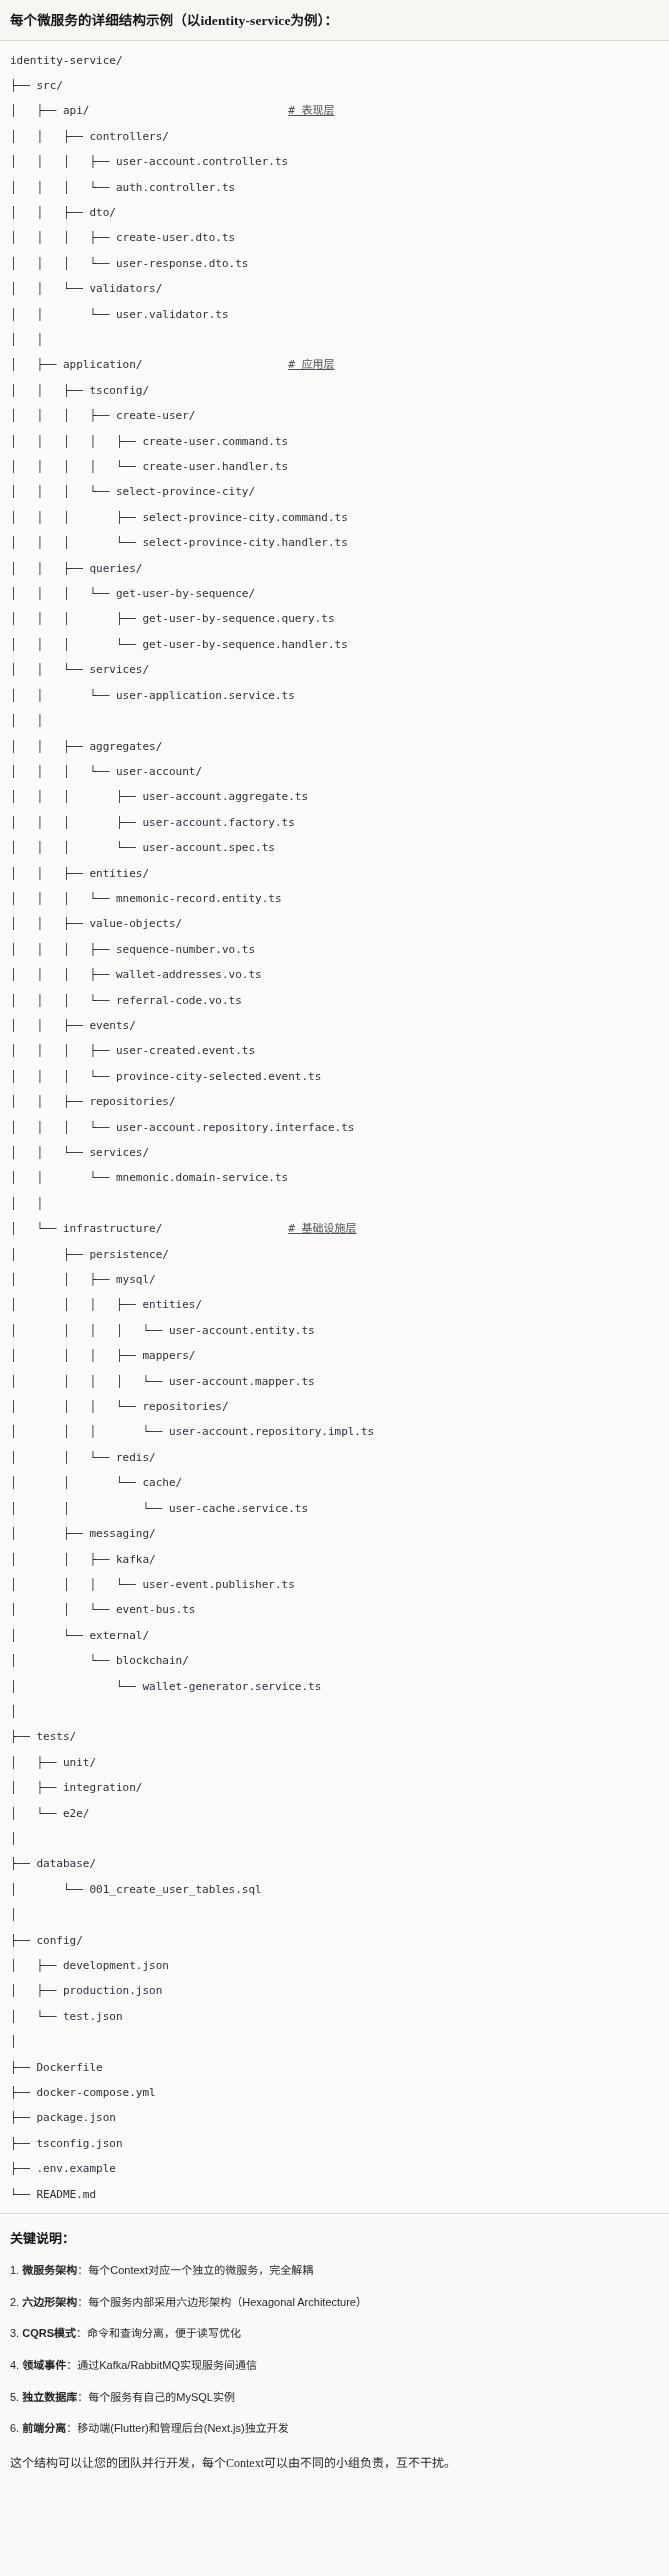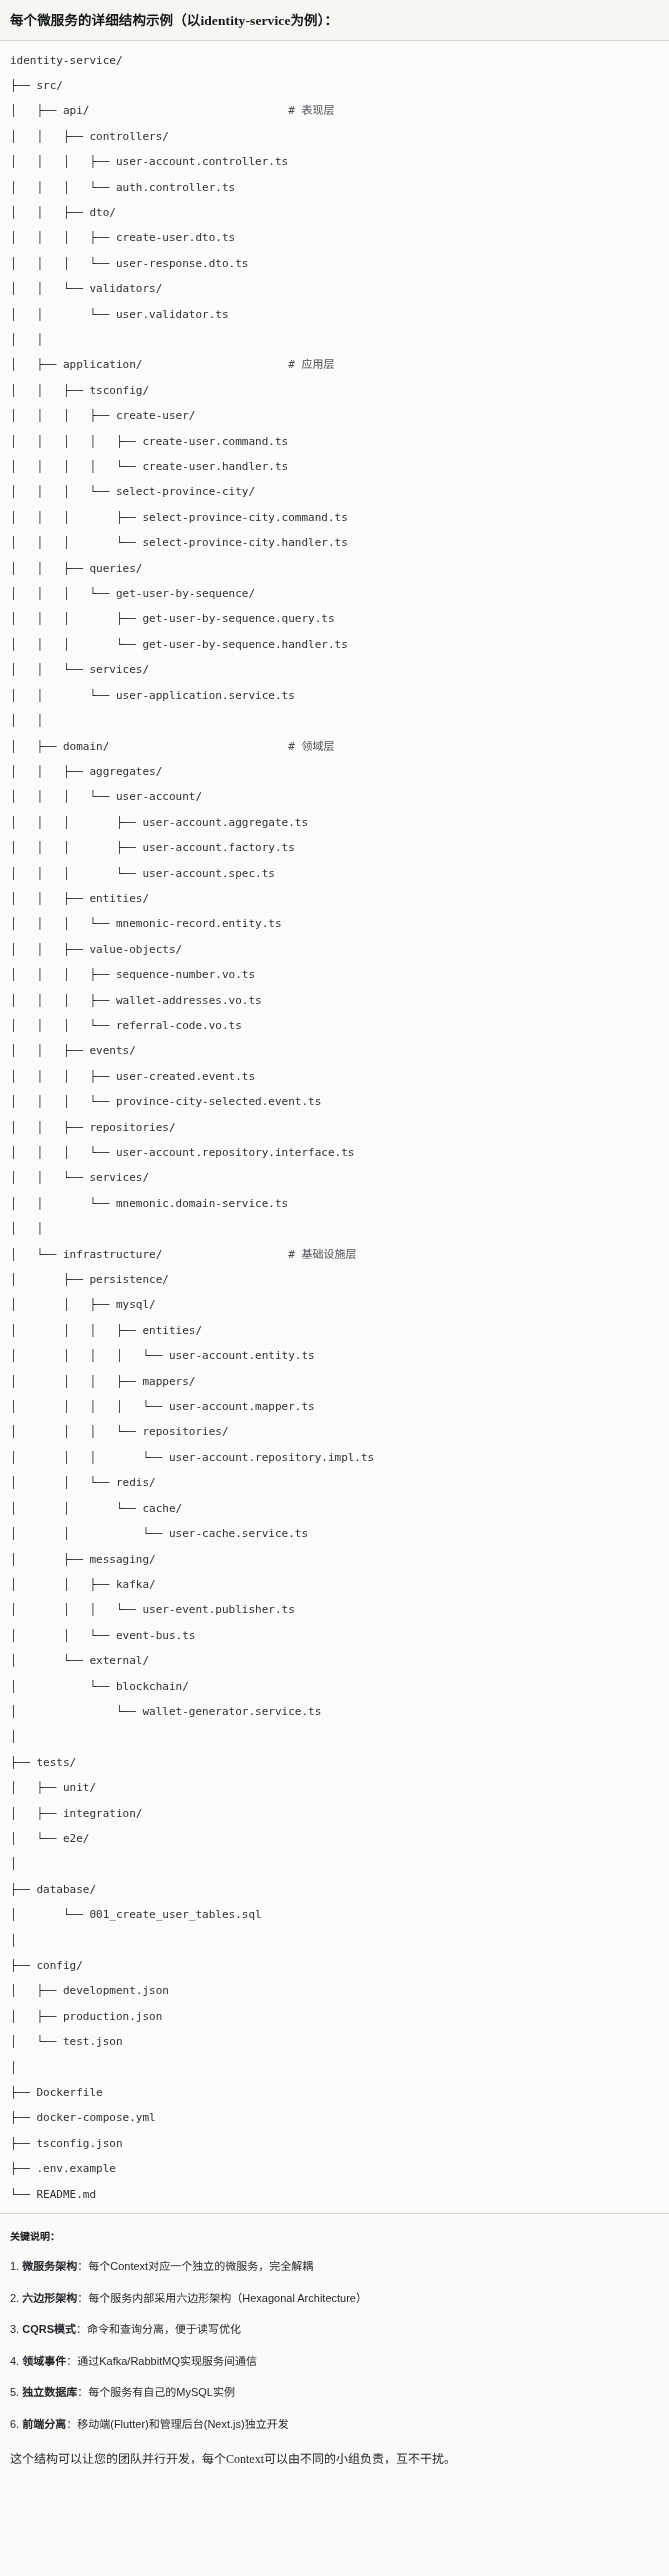--- a/index.html
+++ b/index.html
@@ -54,31 +54,31 @@
   .tree {
     font-family: "DejaVu Sans Mono", "Liberation Mono", monospace;
     font-size: 11px;
     line-height: 12.7px;
     color: #2b3038;
     white-space: pre;
     margin: 0;
     tab-size: 4;
   }
   .tree .row { display: block; white-space: pre; }
-  .tree .cmt { color: #4a5058; }
+  .tree .cmt { color: #4a5058; text-decoration: underline; }
 
   
   .notes-band {
     padding: 0 10px;
     background: #fbfaf8;
   }
   .notes-title {
     font-family: "Liberation Serif", "DejaVu Serif", serif;
     font-weight: bold;
-    font-size: 10px;
+    font-size: 13px;
     color: #14171a;
     margin: 17px 0 0 0;
     line-height: 1.35;
   }
   .note-item {
     font-family: Liberation Sans, sans-serif;
     font-size: 11px;
     line-height: 1.45;
     color: #1f2328;
     margin: 15.6px 0 0 0;
@@ -129,21 +129,20 @@
 <span class="row">│   │   │   └── select-province-city/</span>
 <span class="row">│   │   │       ├── select-province-city.command.ts</span>
 <span class="row">│   │   │       └── select-province-city.handler.ts</span>
 <span class="row">│   │   ├── queries/</span>
 <span class="row">│   │   │   └── get-user-by-sequence/</span>
 <span class="row">│   │   │       ├── get-user-by-sequence.query.ts</span>
 <span class="row">│   │   │       └── get-user-by-sequence.handler.ts</span>
 <span class="row">│   │   └── services/</span>
 <span class="row">│   │       └── user-application.service.ts</span>
 <span class="row">│   │</span>
-<span class="row"><span>│   ├── domain/                           </span><span class="cmt"># 领域层</span></span>
 <span class="row">│   │   ├── aggregates/</span>
 <span class="row">│   │   │   └── user-account/</span>
 <span class="row">│   │   │       ├── user-account.aggregate.ts</span>
 <span class="row">│   │   │       ├── user-account.factory.ts</span>
 <span class="row">│   │   │       └── user-account.spec.ts</span>
 <span class="row">│   │   ├── entities/</span>
 <span class="row">│   │   │   └── mnemonic-record.entity.ts</span>
 <span class="row">│   │   ├── value-objects/</span>
 <span class="row">│   │   │   ├── sequence-number.vo.ts</span>
 <span class="row">│   │   │   ├── wallet-addresses.vo.ts</span>
@@ -184,20 +183,21 @@
 <span class="row">├── database/</span>
 <span class="row">│       └── 001_create_user_tables.sql</span>
 <span class="row">│</span>
 <span class="row">├── config/</span>
 <span class="row">│   ├── development.json</span>
 <span class="row">│   ├── production.json</span>
 <span class="row">│   └── test.json</span>
 <span class="row">│</span>
 <span class="row">├── Dockerfile</span>
 <span class="row">├── docker-compose.yml</span>
+<span class="row">├── package.json</span>
 <span class="row">├── tsconfig.json</span>
 <span class="row">├── .env.example</span>
 <span class="row">└── README.md</span></pre>
   </div>
 
   <hr class="rule">
 
   <div class="notes-band">
     <h2 class="notes-title">关键说明：</h2>
     <div id="notes-render">

